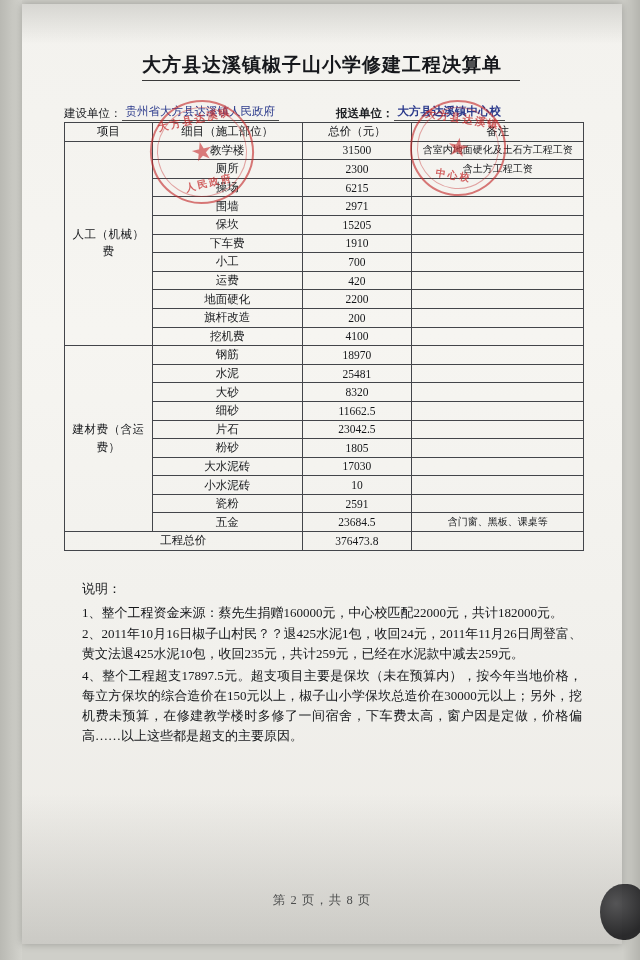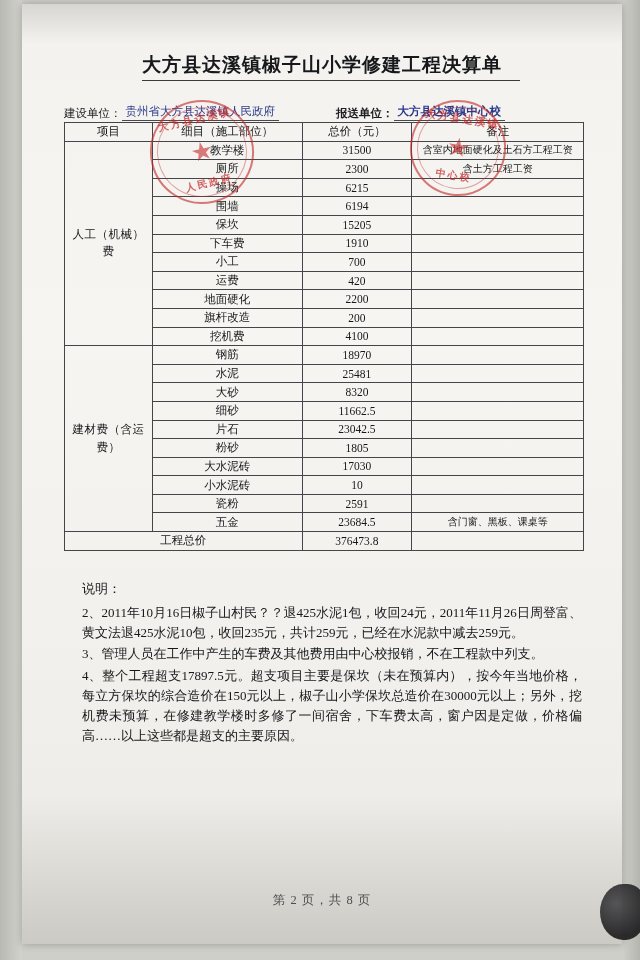--- a/index.html
+++ b/index.html
@@ -183,21 +183,21 @@
             <td class="col-c">2300</td>
             <td class="col-d note-cell">含土方工程工资</td>
           </tr>
           <tr>
             <td class="col-b">操场</td>
             <td class="col-c">6215</td>
             <td class="col-d note-cell"></td>
           </tr>
           <tr>
             <td class="col-b">围墙</td>
-            <td class="col-c">6194</td>
+            <td class="col-c">2971</td>
             <td class="col-d note-cell"></td>
           </tr>
           <tr>
             <td class="col-b">保坎</td>
             <td class="col-c">15205</td>
             <td class="col-d note-cell"></td>
           </tr>
           <tr>
             <td class="col-b">下车费</td>
             <td class="col-c">1910</td>
@@ -283,22 +283,22 @@
             <td colspan="2" class="col-a">工程总价</td>
             <td class="col-c">376473.8</td>
             <td class="col-d"></td>
           </tr>
         </tbody>
     </table>
 
     <div class="explain">
       <div class="hd">说明：</div>
       <div id="explain-list">
+          <p>1、整个工程资金来源：蔡先生捐赠160000元，中心校匹配22000元，共计182000元。</p>
           <p>2、2011年10月16日椒子山村民？？退425水泥1包，收回24元，2011年11月26日周登富、黄文法退425水泥10包，收回235元，共计259元，已经在水泥款中减去259元。</p>
-          <p>3、管理人员在工作中产生的车费及其他费用由中心校报销，不在工程款中列支。</p>
           <p>4、整个工程超支17897.5元。超支项目主要是保坎（未在预算内），按今年当地价格，每立方保坎的综合造价在150元以上，椒子山小学保坎总造价在30000元以上；另外，挖机费未预算，在修建教学楼时多修了一间宿舍，下车费太高，窗户因是定做，价格偏高……以上这些都是超支的主要原因。</p>
         </div>
     </div>
 
     <div class="footer">第 2 页，共 8 页</div>
 
     <div class="seal seal1">
       <div class="ring"></div>
       <div class="txt">大方县达溪镇</div>
       <div class="star">★</div>

